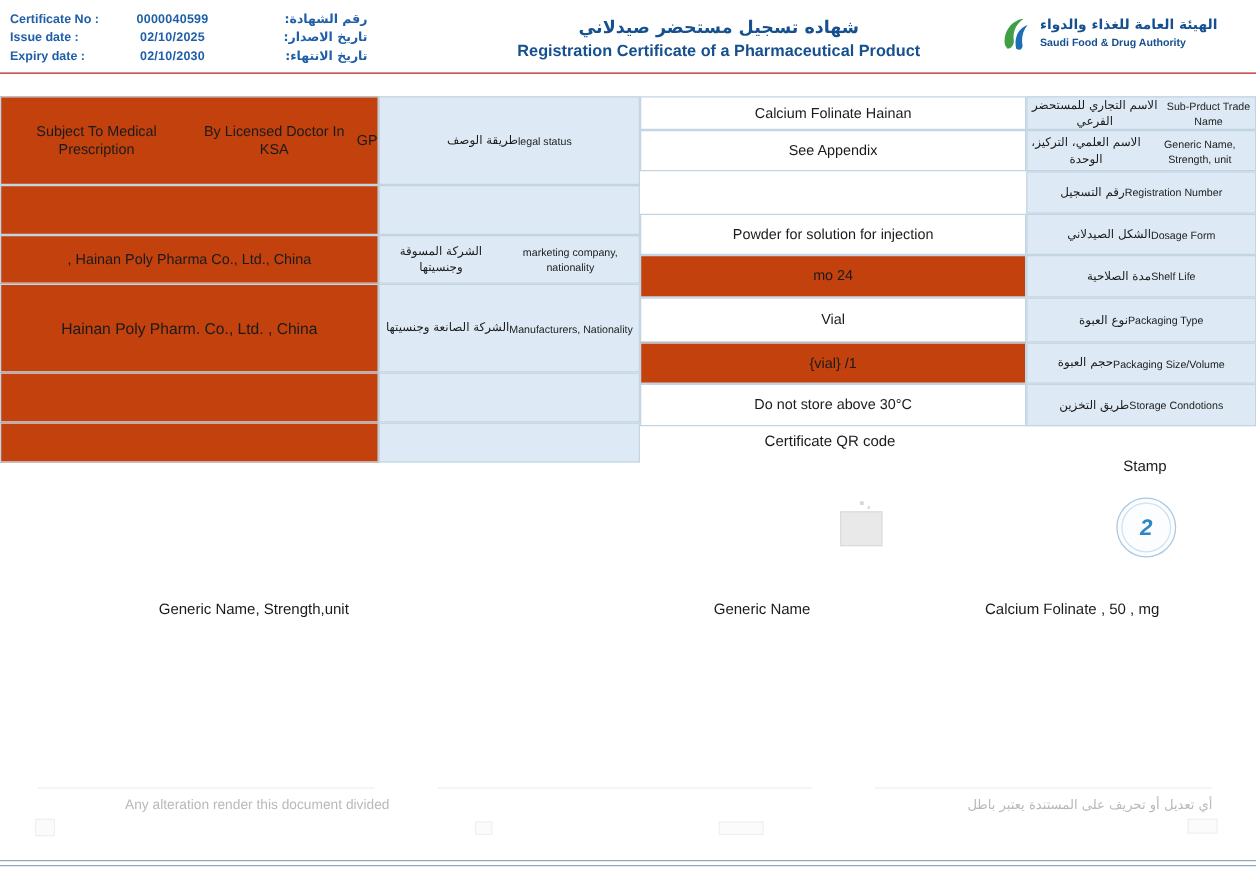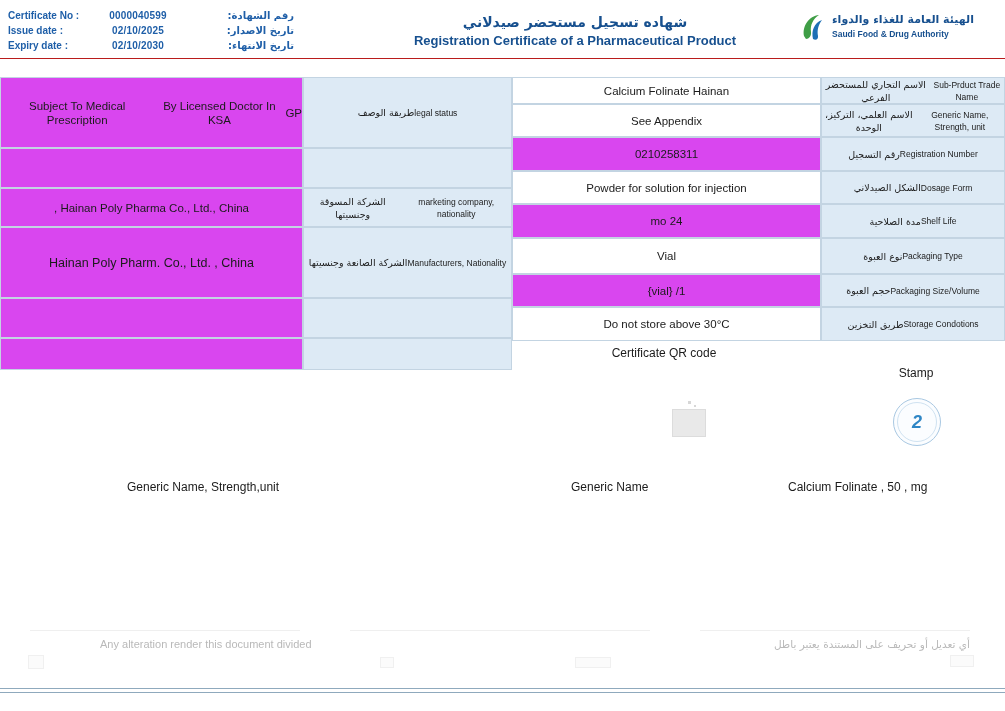--- a/index.html
+++ b/index.html
@@ -104,21 +104,21 @@
   .cell {
     position: absolute;
     box-sizing: border-box;
     border: 1px solid #c3d4e2;
     display: flex;
     align-items: center;
     justify-content: center;
     text-align: center;
     overflow: hidden;
   }
-  .cell.light { background: #d946ef; }
+  .cell.light { background: #c2410c; }
   .cell.blue  { background: #ddeaf5; }
   .cell.white { background: #ffffff; }
   .lbl-ar {
     font-family: "DejaVu Sans", sans-serif;
     font-size: 9.5px;
     direction: rtl;
     line-height: 13px;
   }
   .lbl-en {
     font-size: 8.5px;
@@ -353,23 +353,20 @@
   <div class="cell white" style="left:512px; top:104px; width:309px; height:33px;">
     <div class="val">See Appendix</div>
   </div>
   <div class="cell blue" style="left:821px; top:104px; width:184px; height:33px;">
     <div class="stacked">
       <span class="lbl-ar">الاسم العلمي، التركيز، الوحدة</span>
       <span class="lbl-en">Generic Name, Strength, unit</span>
     </div>
   </div>
 
-  <div class="cell light" style="left:512px; top:137px; width:309px; height:34px;">
-    <div class="val">0210258311</div>
-  </div>
   <div class="cell blue" style="left:821px; top:137px; width:184px; height:34px;">
     <div class="stacked">
       <span class="lbl-ar">رقم التسجيل</span>
       <span class="lbl-en">Registration Number</span>
     </div>
   </div>
 
   <div class="cell white" style="left:512px; top:171px; width:309px; height:33px;">
     <div class="val">Powder for solution for injection</div>
   </div>

